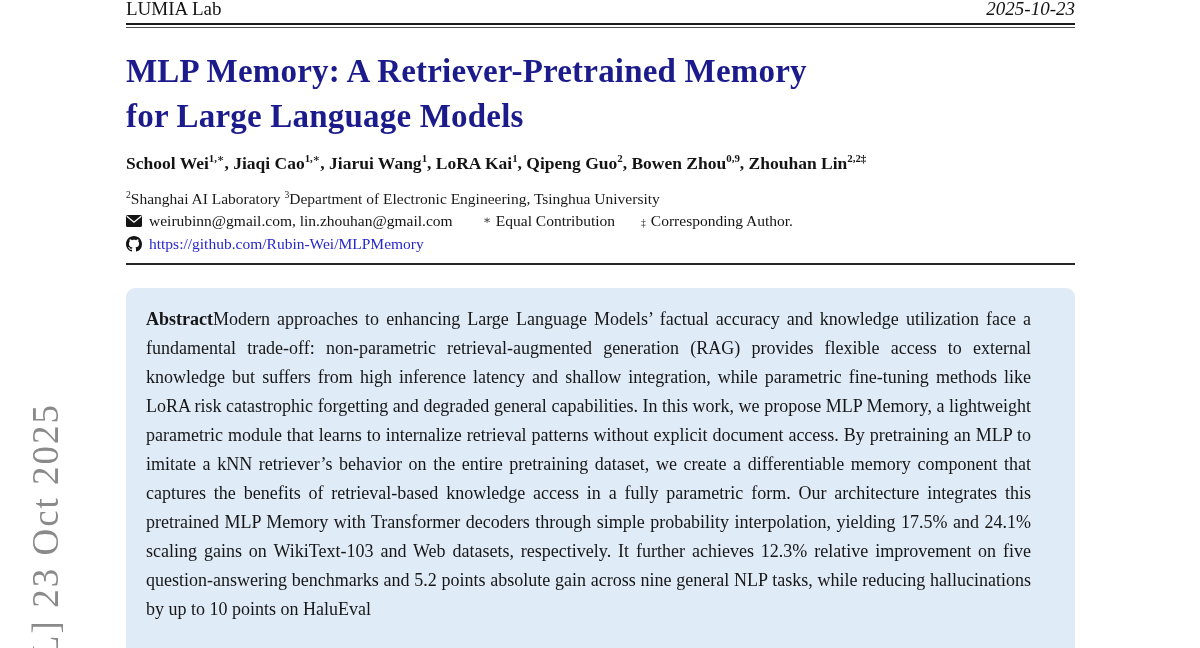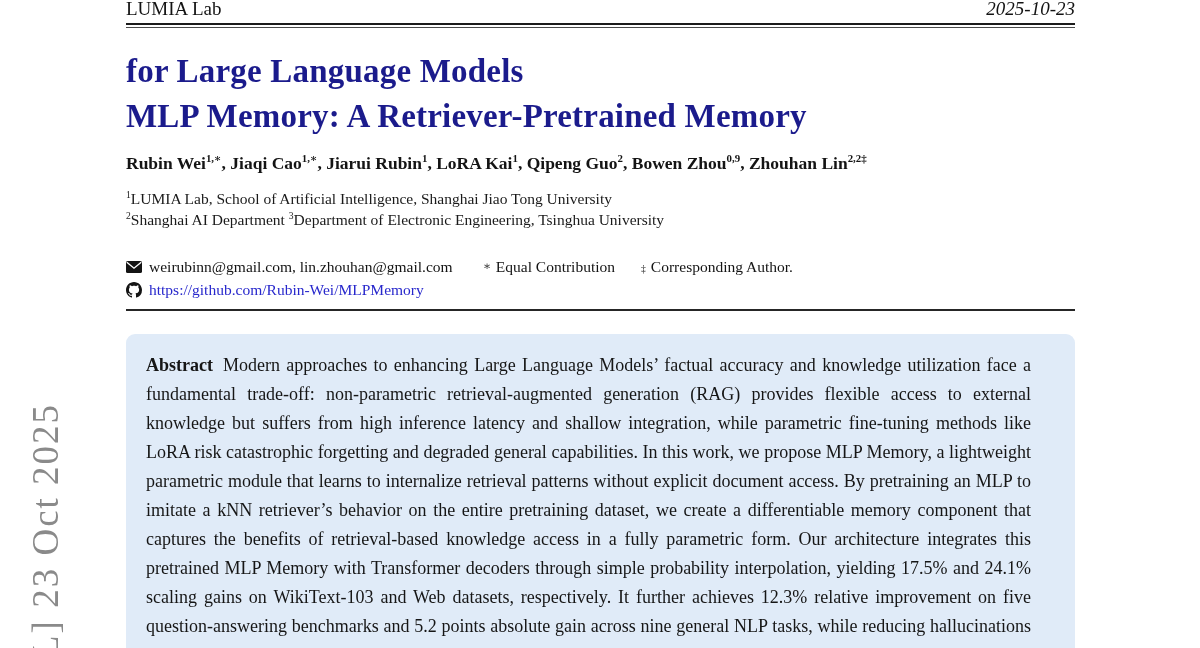--- a/index.html
+++ b/index.html
@@ -33,21 +33,21 @@
     margin: 21px 0 0 0; font-weight: bold; font-size: 33px; line-height: 45px;
     color: var(--title, #1b1b8c); letter-spacing: 0.2px;
   }
   .title .tl { display: block; }
 
   .authors { margin-top: 14px; font-size: 17.5px; font-weight: bold; color: #141414; }
   .authors sup, .affil-line sup { font-size: 62%; vertical-align: super; line-height: 0; font-weight: inherit; }
 
   .affils { margin-top: 14px; font-size: 15.5px; line-height: 21px; color: #1a1a1a; }
 
-  .contact { margin-top: 28px; font-size: 15.5px; display: flex; align-items: center; }
+  .contact { margin-top: 3px; font-size: 15.5px; display: flex; align-items: center; }
   .icon { display: inline-flex; align-items: center; margin-right: 7px; }
   .emails { margin-right: 30px; }
   .note { display: inline-flex; align-items: baseline; }
   .note + .note { margin-left: 26px; }
   .marker { font-size: 12px; position: relative; top: -2px; margin-right: 5px; color: #333; }
   .marker2 { font-size: 62%; vertical-align: super; line-height: 0; margin-right: 5px; }
 
   .linksrow { margin-top: 5px; font-size: 15.5px; display: flex; align-items: center; }
   .linkitem { display: inline-flex; align-items: center; }
   .linkitem + .linkitem { margin-left: 52px; }
@@ -57,55 +57,54 @@
 
   .abstract-box {
     margin-top: 23px; background: var(--abstract-bg, #e0ebf8);
     border-radius: 9px; padding: 17px 44px 40px 20px; height: 420px;
     box-sizing: border-box;
   }
   .abs {
     margin: 0; font-size: 18px; line-height: 29px; text-align: justify;
     color: #161616;
   }
-  .abs-label { margin-right: 10px; }
+  .abs-label { }
 </style>
 </head>
 <body>
 
 <div class="screen">
 
   <div class="watermark">L] 23 Oct 2025</div>
 
   <div class="content">
 
     <div class="header-row">
       <span class="lab">LUMIA Lab</span>
       <span class="date">2025-10-23</span>
     </div>
     <div class="rule-double"></div>
 
     <h1 class="title">
+      <span class="tl">MLP Memory: A Retriever-Pretrained Memory</span>
       <span class="tl">for Large Language Models</span>
-      <span class="tl">MLP Memory: A Retriever-Pretrained Memory</span>
     </h1>
 
     <div class="authors">
-      <span class="author"><span>Rubin Wei</span><sup>1,∗</sup><span>, </span></span>
+      <span class="author"><span>School Wei</span><sup>1,∗</sup><span>, </span></span>
       <span class="author"><span>Jiaqi Cao</span><sup>1,∗</sup><span>, </span></span>
-      <span class="author"><span>Jiarui Rubin</span><sup>1</sup><span>, </span></span>
+      <span class="author"><span>Jiarui Wang</span><sup>1</sup><span>, </span></span>
       <span class="author"><span>LoRA Kai</span><sup>1</sup><span>, </span></span>
       <span class="author"><span>Qipeng Guo</span><sup>2</sup><span>, </span></span>
       <span class="author"><span>Bowen Zhou</span><sup>0,9</sup><span>, </span></span>
       <span class="author"><span>Zhouhan Lin</span><sup>2,2‡</sup><span></span></span>
     </div>
 
     <div class="affils">
-      <div class="affil-line"><sup>1</sup><span>LUMIA Lab, School of Artificial Intelligence, Shanghai Jiao Tong University</span></div>
-      <div class="affil-line"><sup>2</sup><span>Shanghai AI Department </span><sup>3</sup><span>Department of Electronic Engineering, Tsinghua University</span></div>
+      <div class="affil-line"><sup>2</sup><span>Shanghai AI Laboratory </span><sup>3</sup><span>Department of Electronic Engineering, Tsinghua University</span></div>
     </div>
 
     <div class="contact">
       <span class="icon">
         <svg width="16" height="12" viewBox="0 0 16 12" aria-hidden="true">
           <rect x="0" y="0" width="16" height="12" rx="1.6" fill="#141414"></rect>
           <path d="M0.8 1.2 L8 7.2 L15.2 1.2" stroke="#ffffff" stroke-width="1.4" fill="none"></path>
         </svg>
       </span>
       <span class="emails">weirubinn@gmail.com, lin.zhouhan@gmail.com</span>

